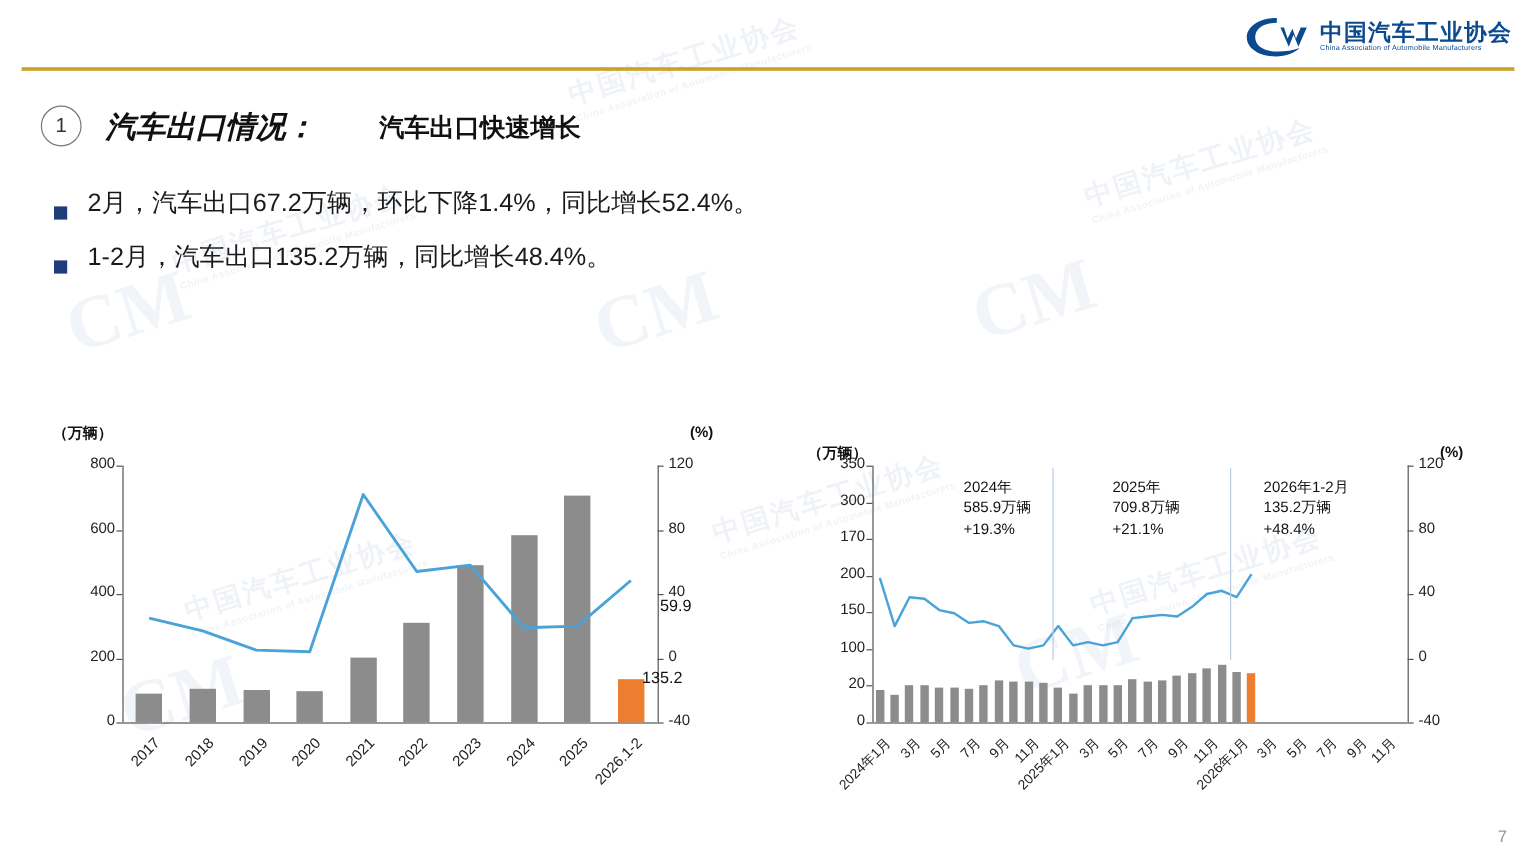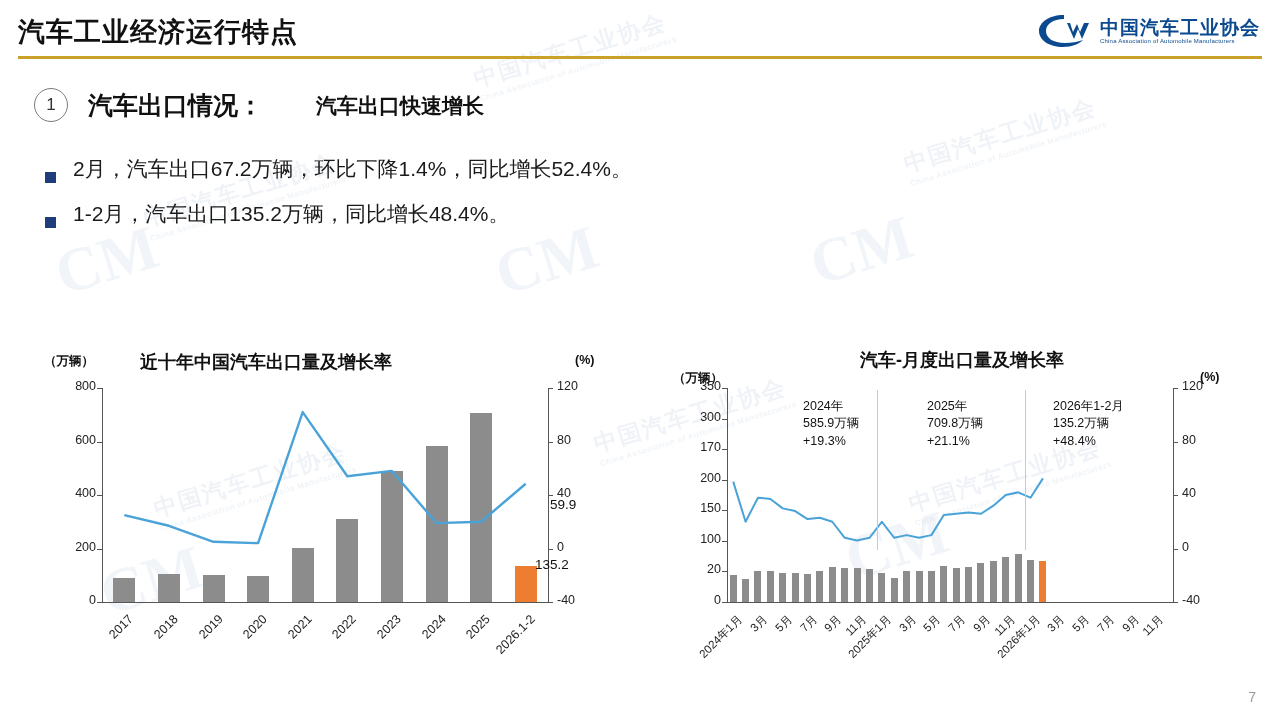--- a/index.html
+++ b/index.html
@@ -43,21 +43,21 @@
   
   .sec-num {
     position:absolute; left:34px; top:88px;
     width:34px; height:34px; border-radius:50%;
     border:1.5px solid #7a7a7a; color:#333;
     display:flex; align-items:center; justify-content:center;
     font-size:17px; background:#fff;
   }
   .sec-title-1 {
     position:absolute; left:88px; top:89px;
-    font-size:25px; font-weight:bold; color:#111;
+    font-size:25px; font-weight:bold; color:#111;font-style:italic;
   }
   .sec-title-2 {
     position:absolute; left:316px; top:92px;
     font-size:21px; font-weight:bold; color:#111;
   }
 
   .bullet-row { position:absolute; display:flex; align-items:flex-end; }
   .bullet-sq {
     width:11px; height:11px; background:#1f3d7a; margin-top:9px; margin-right:17px;
     flex:none;
@@ -141,21 +141,20 @@
   <div class="wm-cn">中国汽车工业协会</div>
   <div class="wm-en">China Association of Automobile Manufacturers</div>
 </div>
 <div class="wm-c" style="left:55px; top:225px;">CM</div>
 <div class="wm-c" style="left:495px; top:225px;">CM</div>
 <div class="wm-c" style="left:810px; top:215px;">CM</div>
 <div class="wm-c" style="left:100px; top:545px;">CM</div>
 <div class="wm-c" style="left:845px; top:510px;">CM</div>
 
 <div class="page-header">
-  <div class="header-title">汽车工业经济运行特点</div>
   <div class="header-rule"></div>
   <div class="logo-wrap">
     <div class="logo-mark">
       <svg width="58" height="40" viewBox="0 0 58 40">
         <path d="M30 4 C14 4, 5 12, 5 20 C5 29, 15 36, 29 36 C38 36, 45 33, 49 29
                  C44 31, 37 32, 31 32 C19 32, 12 27, 12 20 C12 13, 19 8, 30 8 Z" fill="#0b4a8f"></path>
         <path d="M33 12 L40 28 L44 18 L48 28 L55 12 L50 12 L46 21 L43 13 L39 21 L36 12 Z" fill="#0b4a8f"></path>
       </svg>
     </div>
     <div>
@@ -172,21 +171,20 @@
 <div class="bullet-row" id="bullet1">
   <div class="bullet-sq"></div>
   <div class="bullet-text">2月，汽车出口67.2万辆，环比下降1.4%，同比增长52.4%。</div>
 </div>
 <div class="bullet-row" id="bullet2">
   <div class="bullet-sq"></div>
   <div class="bullet-text">1-2月，汽车出口135.2万辆，同比增长48.4%。</div>
 </div>
 
 <div class="chart" id="chart-yearly" style="left:30px; top:340px; width:580px; height:340px;">
-  <div class="chart-title" style="left:110px; top:10px;">近十年中国汽车出口量及增长率</div>
   <div class="axis-unit" style="left:14px; top:13px;">（万辆）</div>
   <div class="axis-unit-r" style="left:545px; top:13px;">(%)</div>
   <div class="plot" id="plot-yearly" style="left:0; top:0; width:580px; height:340px;">
       <div class="axis-line" style="left:72px;top:48px;width:1px;height:214px;"></div>
       <div class="axis-line" style="left:518px;top:48px;width:1px;height:214px;"></div>
       <div class="axis-line" style="left:72px;top:262px;width:446px;height:1px;"></div>
       <div class="tickmark" style="left:67px;top:262px;width:5px;height:1px;"></div>
       <div class="tick-label" style="left:24px;top:253px;width:42px;">0</div>
       <div class="tickmark" style="left:67px;top:208.5px;width:5px;height:1px;"></div>
       <div class="tick-label" style="left:24px;top:199.5px;width:42px;">200</div>
@@ -228,21 +226,20 @@
       <div class="xlab" style="left:243.90000000000003px;top:272px;width:120px;font-size:12.5px;">2023</div>
       <div class="xlab" style="left:288.5px;top:272px;width:120px;font-size:12.5px;">2024</div>
       <div class="xlab" style="left:333.1px;top:272px;width:120px;font-size:12.5px;">2025</div>
       <div class="xlab" style="left:377.7px;top:272px;width:120px;font-size:12.5px;">2026.1-2</div>
       <div class="datalabel" style="left:520px;top:157px;">59.9</div>
       <div class="datalabel" style="left:505px;top:217px;">135.2</div>
     </div>
 </div>
 
 <div class="chart" id="chart-monthly" style="left:655px; top:340px; width:600px; height:340px;">
-  <div class="chart-title" style="left:205px; top:8px;">汽车-月度出口量及增长率</div>
   <div class="axis-unit" style="left:18px; top:30px;">（万辆）</div>
   <div class="axis-unit-r" style="left:545px; top:30px;">(%)</div>
   <div class="plot" id="plot-monthly" style="left:0; top:0; width:600px; height:340px;">
       <div class="axis-line" style="left:72px;top:48px;width:1px;height:214px;"></div>
       <div class="axis-line" style="left:518px;top:48px;width:1px;height:214px;"></div>
       <div class="axis-line" style="left:72px;top:262px;width:446px;height:1px;"></div>
       <div class="tickmark" style="left:67px;top:262px;width:5px;height:1px;"></div>
       <div class="tick-label" style="left:24px;top:253px;width:42px;">0</div>
       <div class="tickmark" style="left:67px;top:231.42857142857144px;width:5px;height:1px;"></div>
       <div class="tick-label" style="left:24px;top:222.42857142857144px;width:42px;">20</div>

